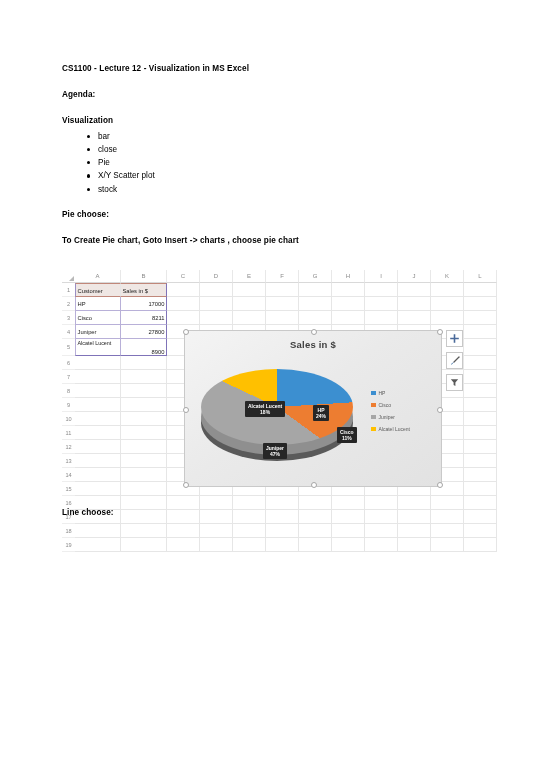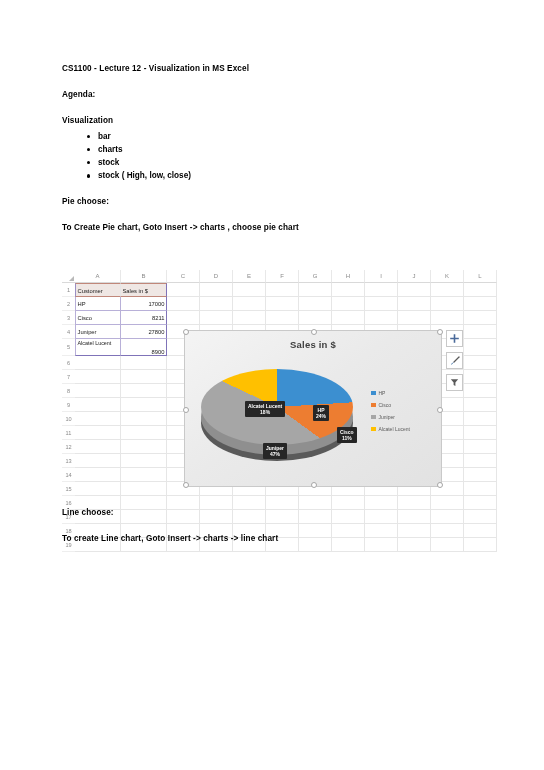--- a/index.html
+++ b/index.html
@@ -33,21 +33,21 @@
   .sp-lg { height: 16px; }
   .sp-md { height: 14px; }
 
   ul.bullets {
     margin: 4px 0 0 0;
     padding: 0 0 0 36px;
     list-style: none;
   }
   ul.bullets li {
     font-size: 8.2px;
-    font-weight: bold;
+    font-weight: normal;
     line-height: 1.62;
     position: relative;
   }
   ul.bullets li::before {
     content: "";
     position: absolute;
     left: -11px;
     top: 5px;
     width: 3.2px;
     height: 3.2px;
@@ -282,23 +282,24 @@
 <body>
 
 <div class="doc">
   <p class="hdg">CS1100 - Lecture 12 - Visualization in MS Excel</p>
   <div class="sp-lg"></div>
   <p class="hdg">Agenda:</p>
   <div class="sp-lg"></div>
   <p class="hdg">Visualization</p>
   <ul class="bullets">
     <li>bar</li>
-    <li>charts</li>
+    <li>close</li>
+    <li>Pie</li>
+    <li>X/Y  Scatter plot</li>
     <li>stock</li>
-    <li>stock ( High, low, close)</li>
   </ul>
   <div class="sp-md"></div>
   <p class="hdg">Pie choose:</p>
   <div class="sp-lg"></div>
   <p class="hdg">To Create Pie chart, Goto Insert -&gt; charts , choose pie chart</p>
 </div>
 
 <div class="sheet">
 
   <div class="sheet-row colhead-row">
@@ -693,14 +694,13 @@
   <div class="cbtn">
     <svg width="9" height="9" viewBox="0 0 9 9">
       <path d="M0.8 1.2 L8.2 1.2 L5.4 4.6 L5.4 8 L3.6 6.9 L3.6 4.6 Z" fill="#5a5a5a"></path>
     </svg>
   </div>
 </div>
 
 <div class="doc" style="top:508px">
   <p class="hdg">Line choose:</p>
   <div class="sp-lg"></div>
-  <p class="hdg">To create Line chart, Goto Insert -&gt; charts -&gt; line chart</p>
 </div>
 
 </body></html>

